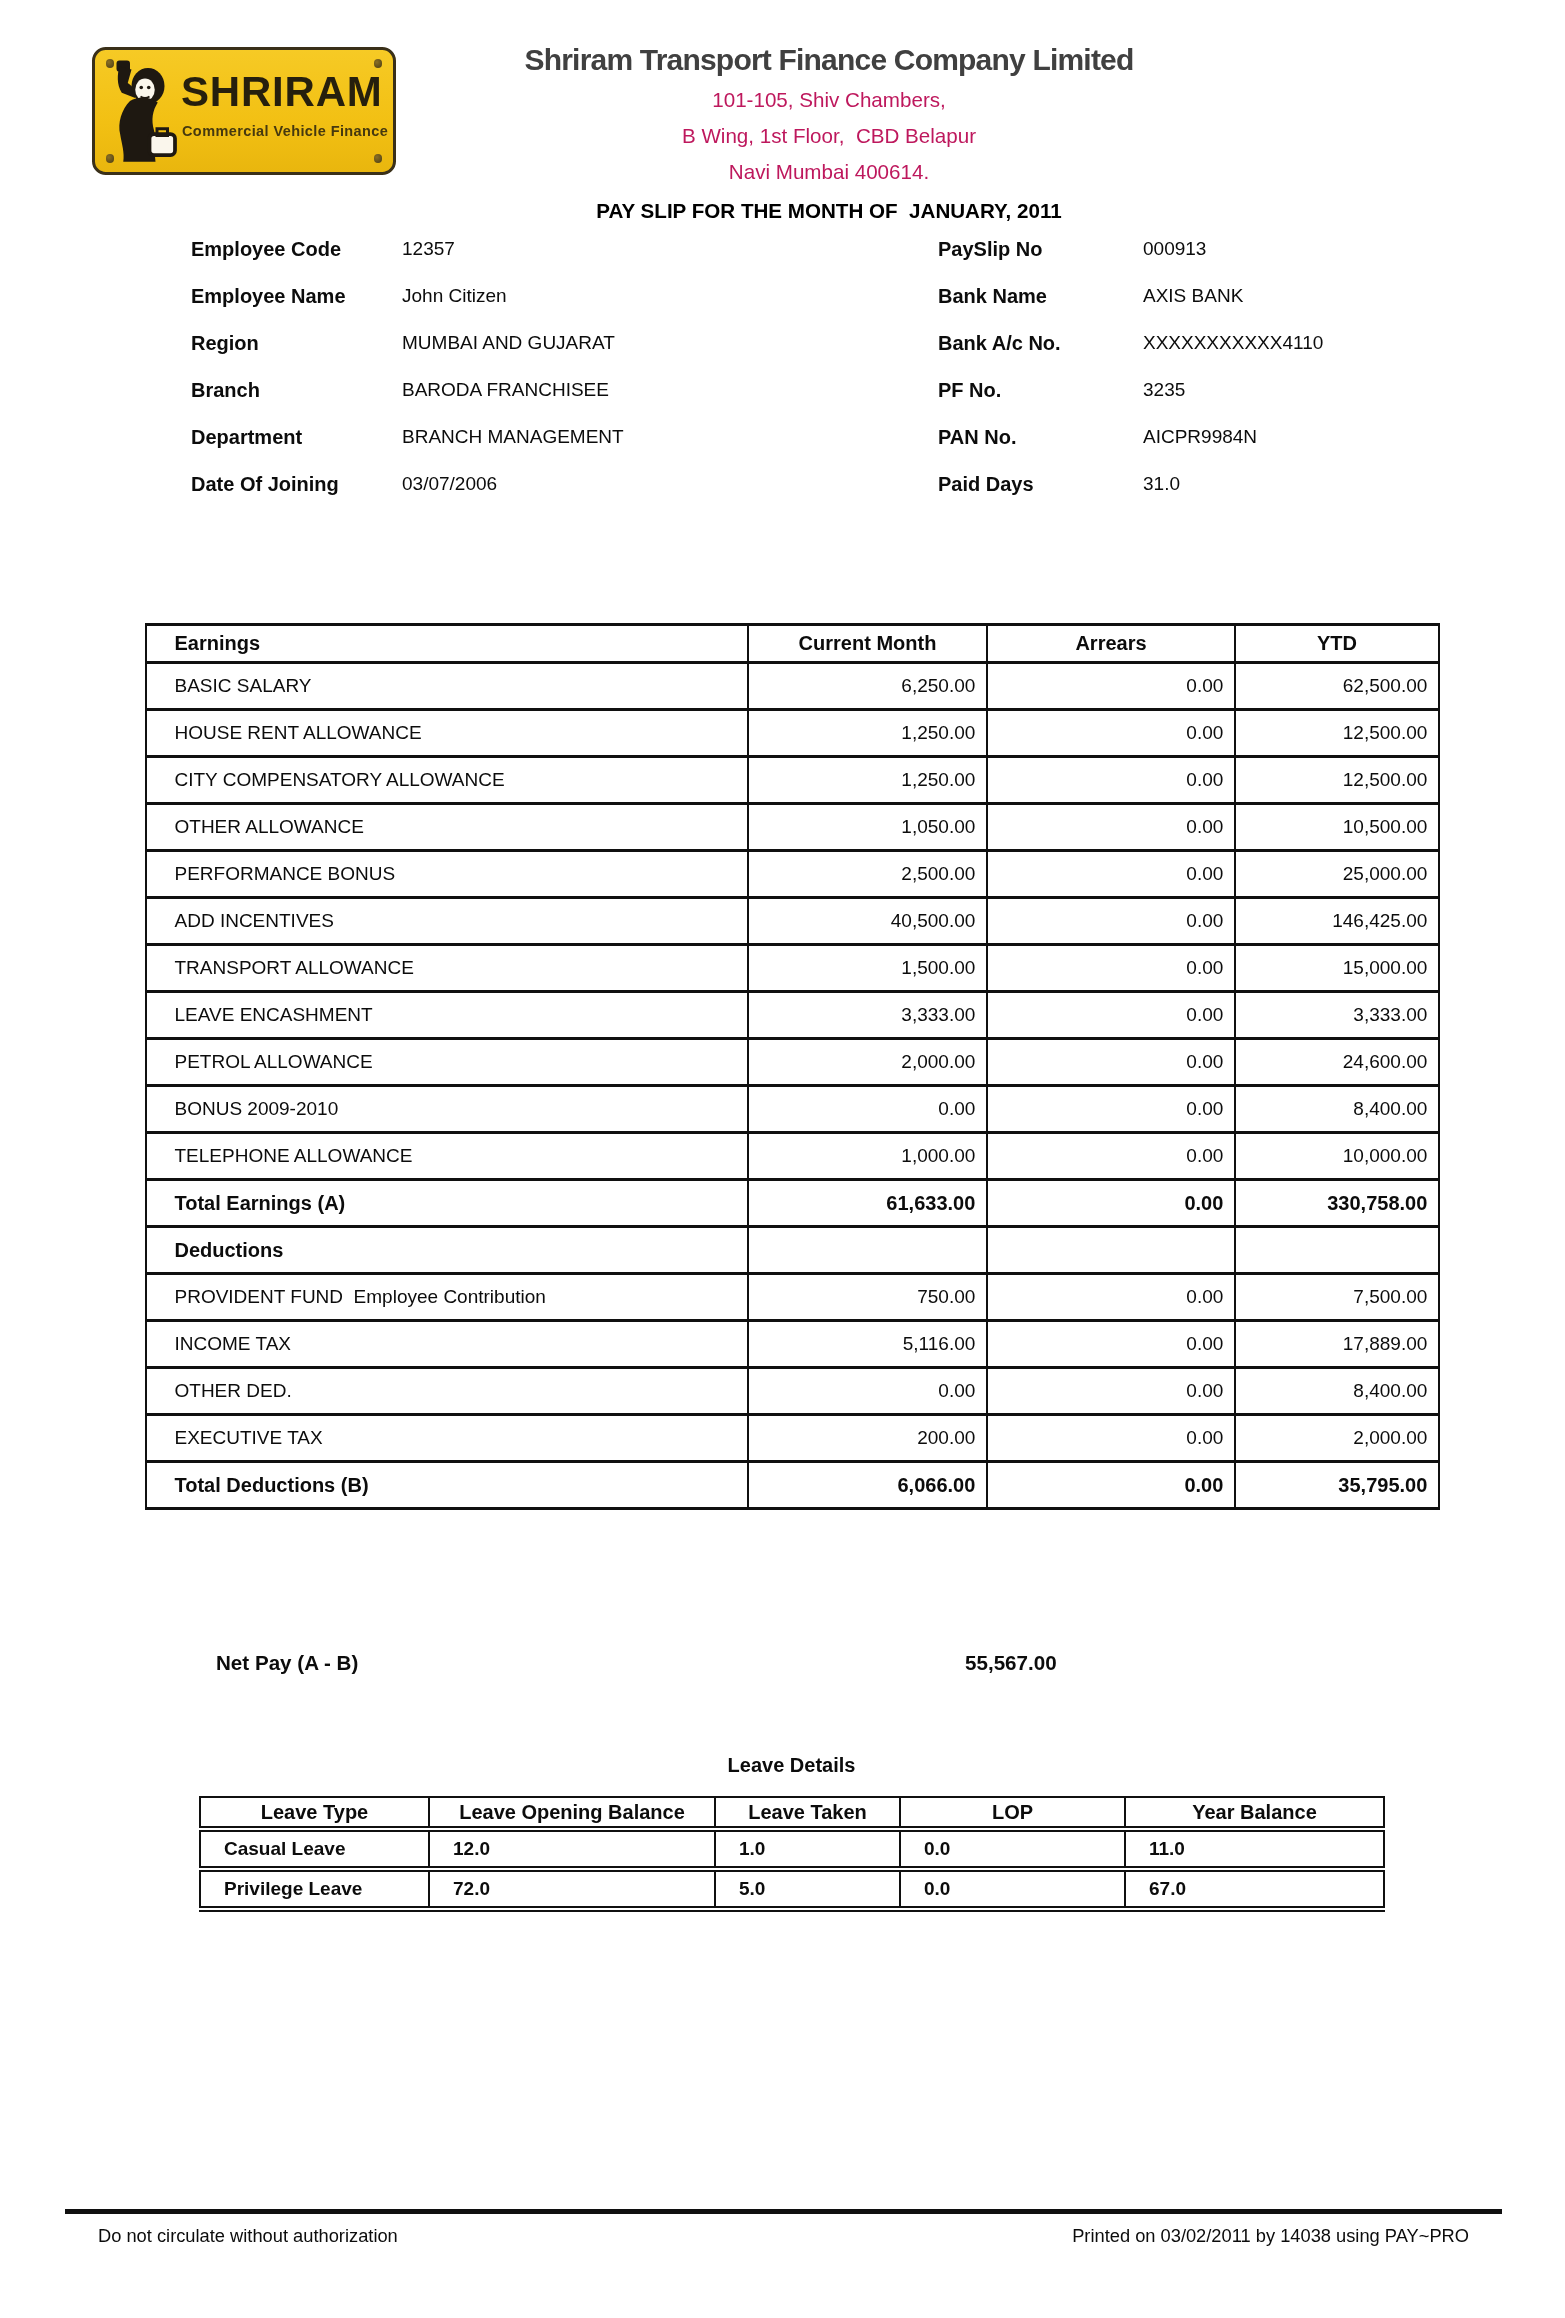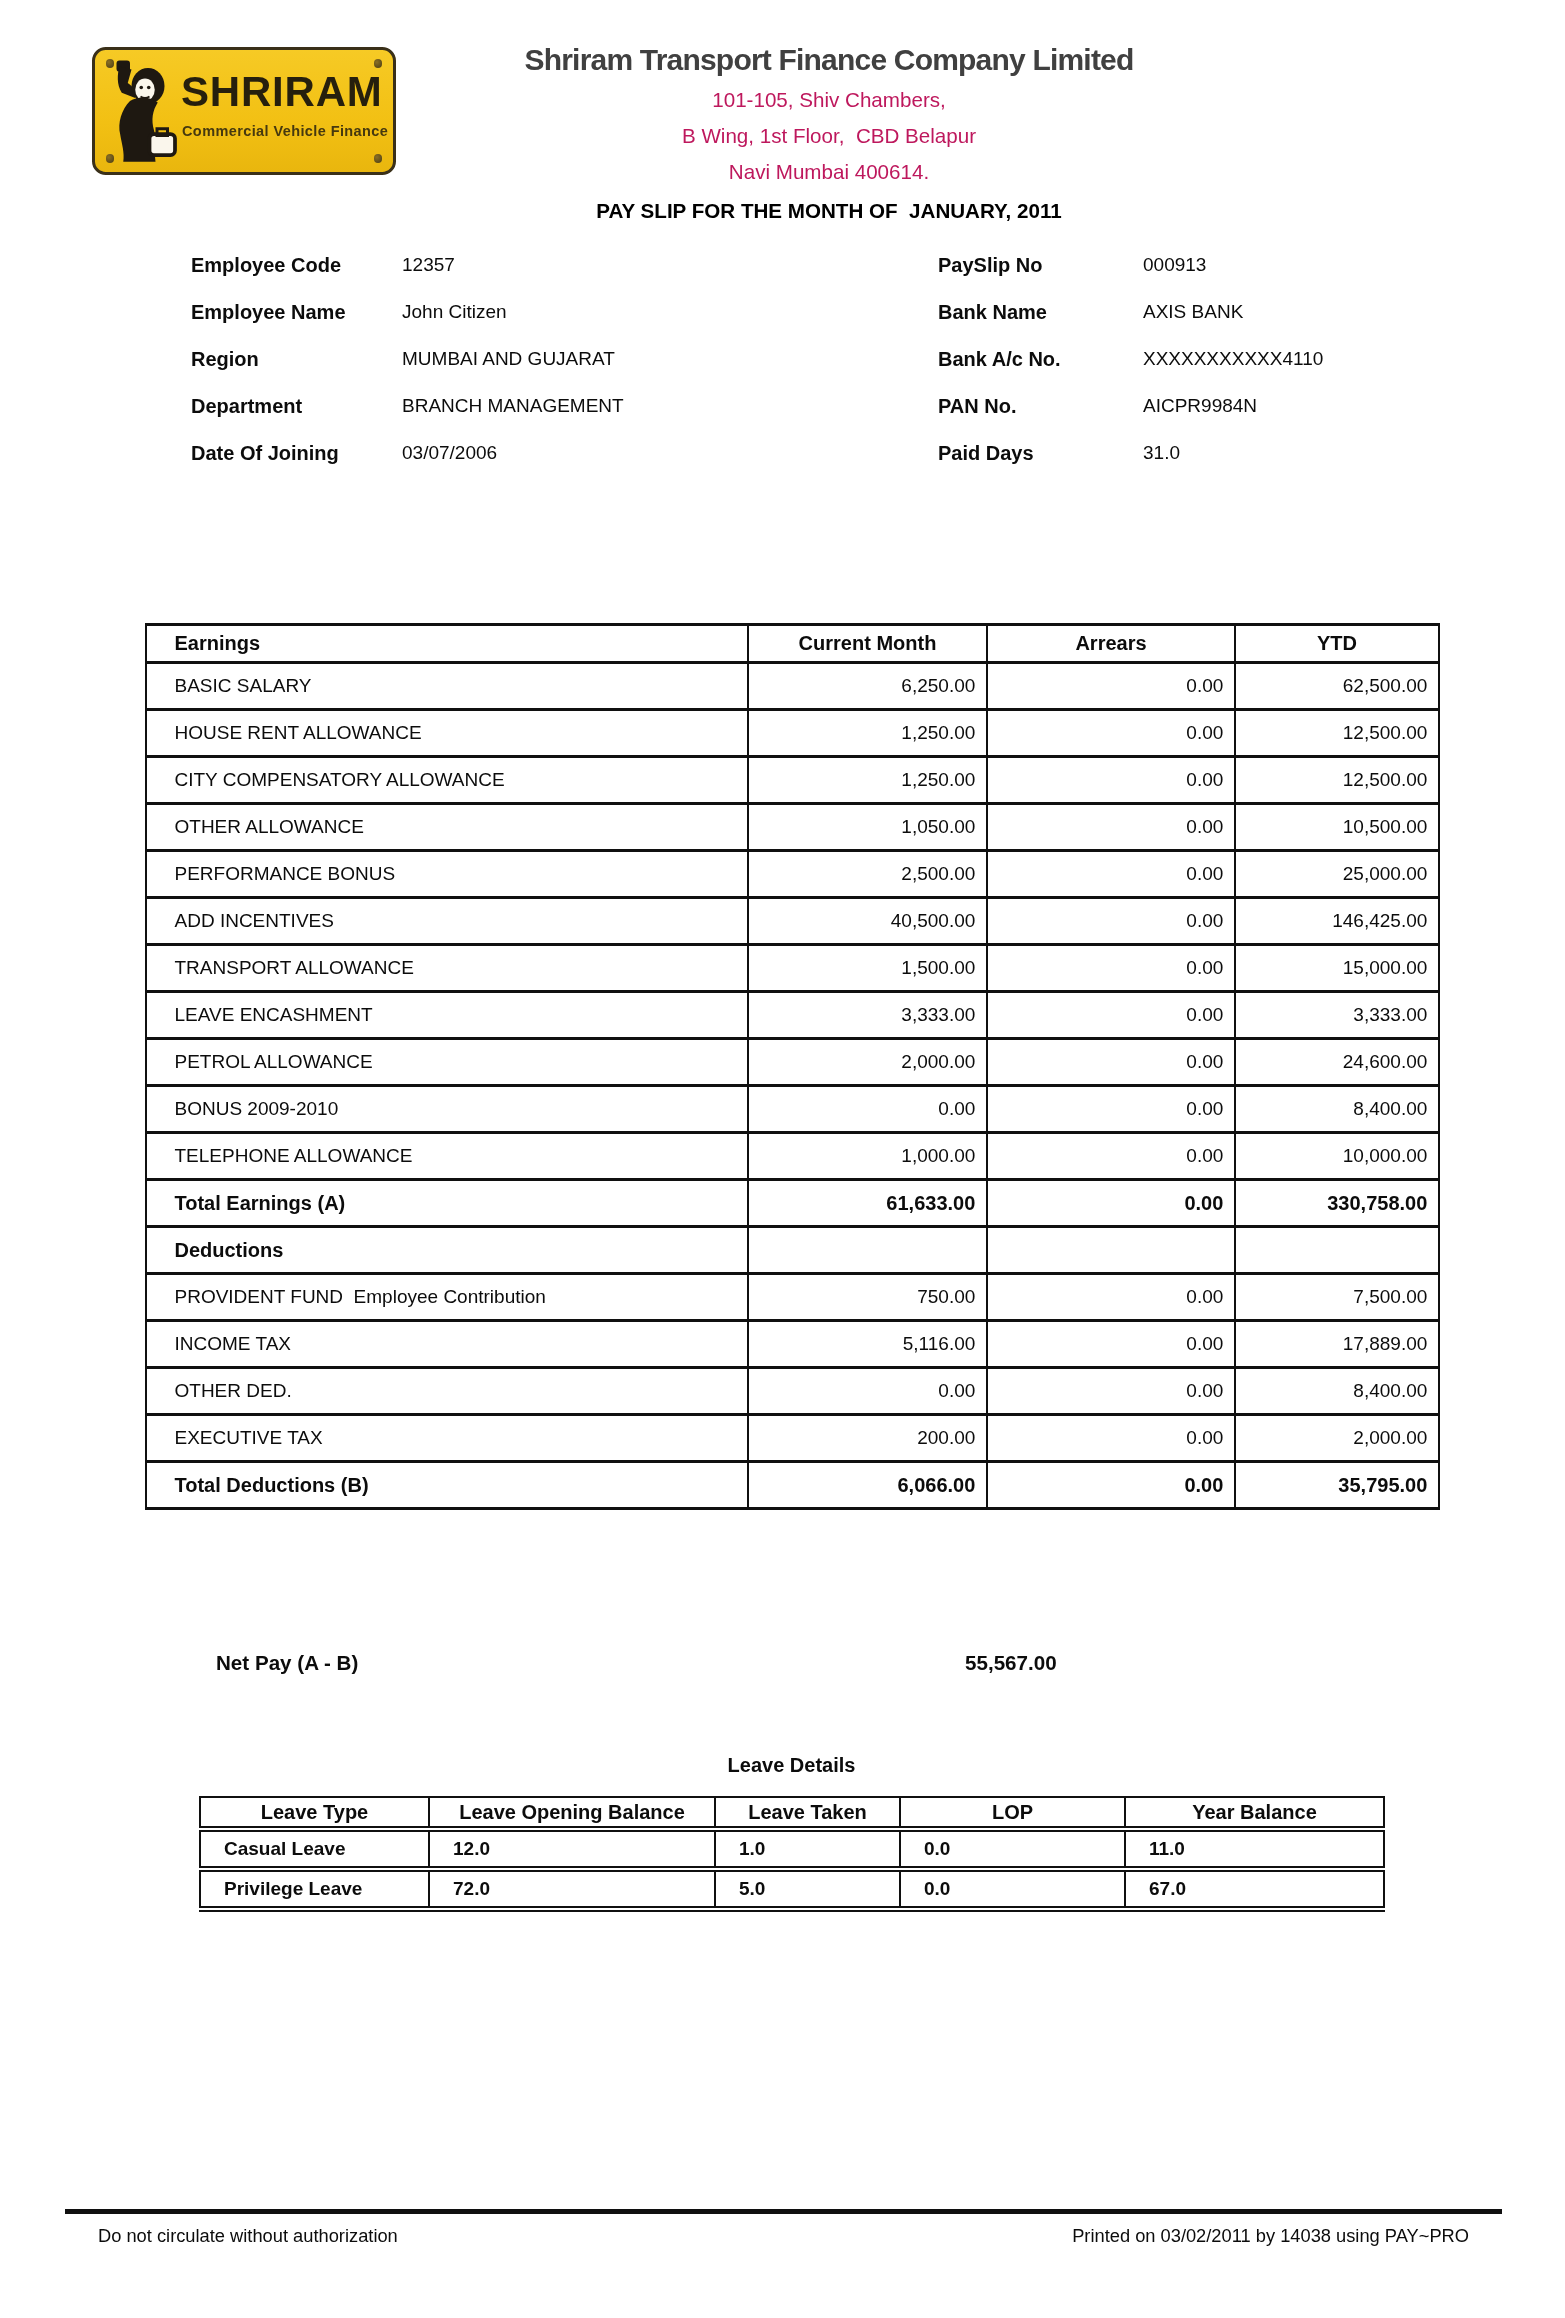--- a/index.html
+++ b/index.html
@@ -28,21 +28,21 @@
     position:absolute; left:87px; top:73px; font-size:14.5px; font-weight:bold;
     color:#46390f; letter-spacing:0.4px;
   }
   
   .header-text { position:absolute; left:93px; top:0; width:1472px; text-align:center; }
   .company-name { position:absolute; top:43px; width:100%; font-size:30px; font-weight:bold; letter-spacing:-0.8px; color:#404040; }
   .addr { position:absolute; width:100%; font-size:20.6px; color:#be185d; white-space:pre-wrap; }
   .addr.a1 { top:88px; } .addr.a2 { top:124px; } .addr.a3 { top:160px; }
   .payslip-title { position:absolute; top:199px; width:100%; font-size:20.6px; font-weight:bold; white-space:pre-wrap; color:#000; }
   
-  .emp-grid { position:absolute; left:0; top:254px; width:1471px; }
+  .emp-grid { position:absolute; left:0; top:238px; width:1471px; }
   .emp-row { position:relative; height:47px; }
   .emp-row span { position:absolute; top:0; white-space:pre-wrap; }
   .emp-row .ll { left:191px; font-size:20px; font-weight:bold; }
   .emp-row .lv { left:402px; font-size:19px; }
   .emp-row .rl { left:938px; font-size:20px; font-weight:bold; }
   .emp-row .rv { left:1143px; font-size:19px; }
   
   table { border-collapse:collapse; table-layout:fixed; }
   .pay-table { position:absolute; left:145px; top:623px; width:1293px; border:2.3px solid #101010; }
   .pay-table th, .pay-table td {
@@ -125,20 +125,26 @@
         <span class="rv">AXIS BANK</span>
       </div>
 
       <div class="emp-row">
         <span class="ll">Region</span>
         <span class="lv">MUMBAI AND GUJARAT</span>
         <span class="rl">Bank A/c No.</span>
         <span class="rv">XXXXXXXXXXX4110</span>
       </div>
 
+      <div class="emp-row">
+        <span class="ll">Branch</span>
+        <span class="lv">BARODA FRANCHISEE</span>
+        <span class="rl">PF No.</span>
+        <span class="rv">3235</span>
+      </div>
 
 
       <div class="emp-row">
         <span class="ll">Department</span>
         <span class="lv">BRANCH MANAGEMENT</span>
         <span class="rl">PAN No.</span>
         <span class="rv">AICPR9984N</span>
       </div>
 
       <div class="emp-row">

